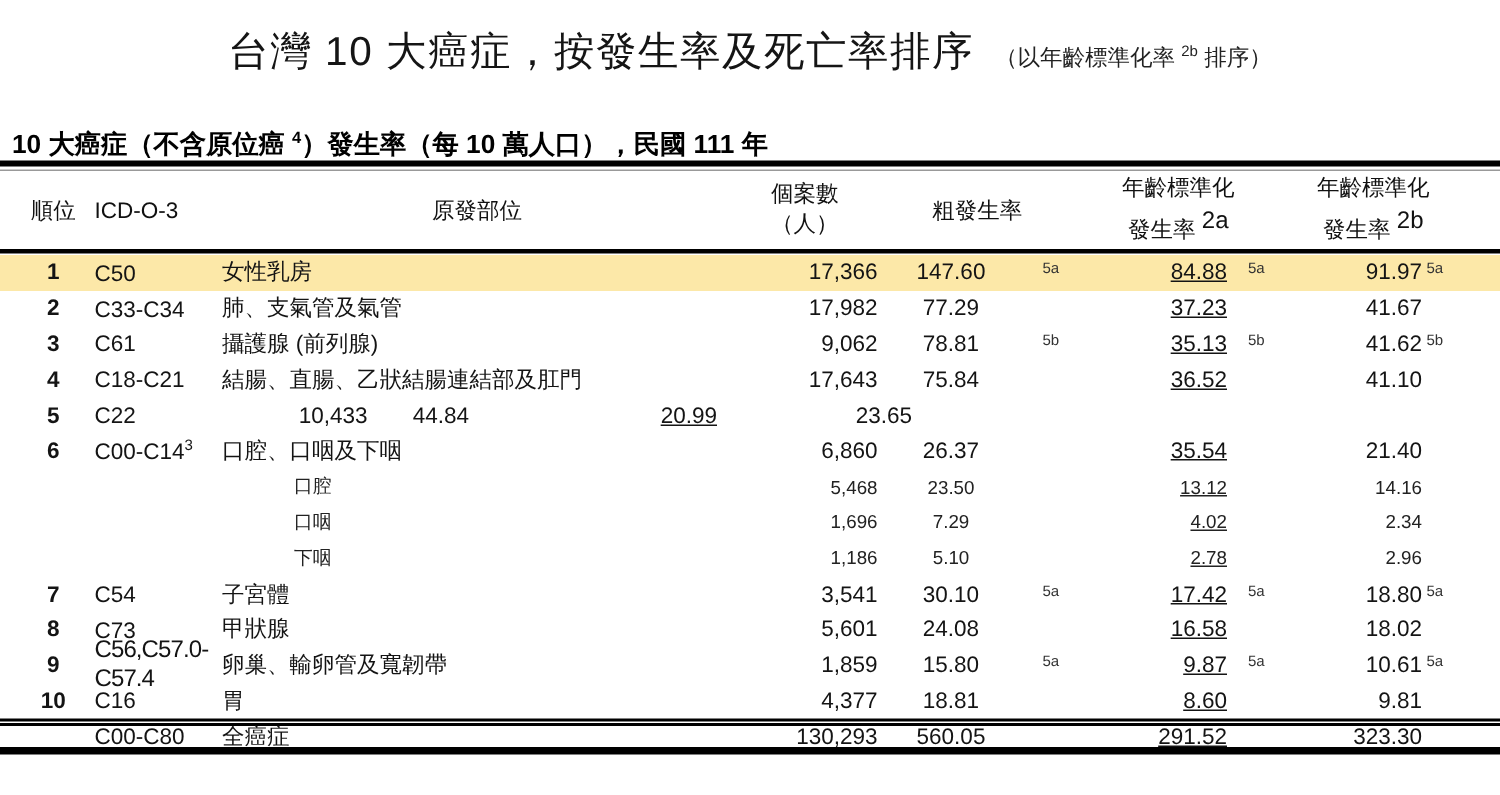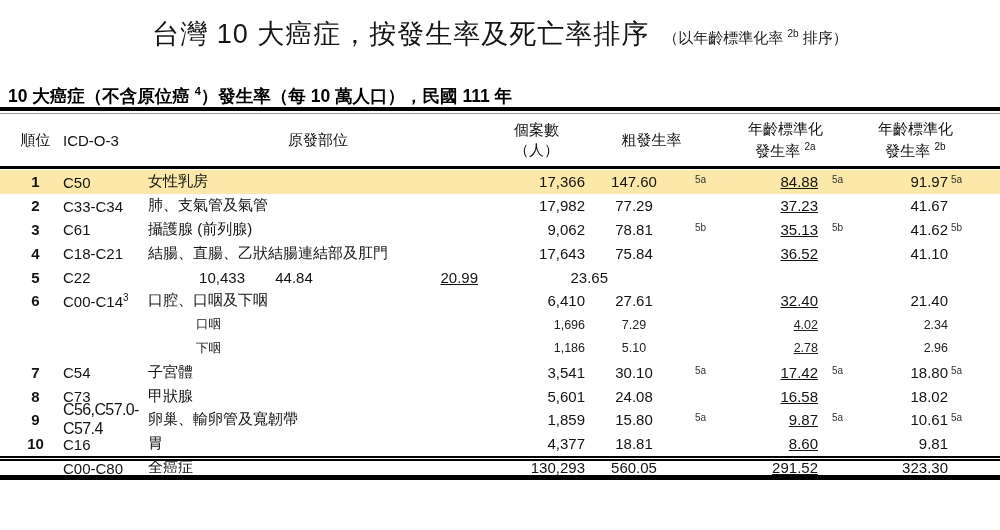--- a/index.html
+++ b/index.html
@@ -25,21 +25,21 @@
   .rule-top{position:absolute;top:107px;left:0;width:1000px;height:4px;background:#000;}
   .rule-top-gray{position:absolute;top:113px;left:0;width:1000px;height:1px;background:#999;}
   .rule-header{position:absolute;top:166px;left:0;width:1000px;height:3px;background:#000;}
   
   .thead{
     position:absolute;top:114px;left:0;width:824px;height:52px;
     display:flex;align-items:center;padding-left:8px;box-sizing:border-box;
     font-size:15px;color:#111;
   }
   .thead .two-line{line-height:1.35;text-align:center;}
-  .hsup{font-size:10px;vertical-align:super;}
+  .hsup{font-size:16px;vertical-align:super;}
   
   .c-rank {width:55px;text-align:center;flex:none;}
   .c-icd  {width:85px;text-align:left;flex:none;}
   .c-site {width:340px;text-align:left;flex:none;}
   .c-cases{width:97px;text-align:right;flex:none;}
   .c-crude{width:98px;text-align:center;flex:none;}
   .c-csup {width:35px;text-align:left;flex:none;padding-left:12px;box-sizing:border-box;}
   .c-a2a  {width:100px;text-align:right;flex:none;text-decoration:underline;}
   .c-asup {width:35px;text-align:left;flex:none;padding-left:14px;box-sizing:border-box;}
   .c-a2b  {width:95px;text-align:right;flex:none;}
@@ -159,26 +159,38 @@
     <div class="c-csup"><span class="supv"></span></div>
     <div class="c-a2a">20.99</div>
     <div class="c-asup"><span class="supv"></span></div>
     <div class="c-a2b">23.65</div>
     <div class="c-bsup"><span class="supv"></span></div>
   </div>
       <div class="trow">
     <div class="c-rank">6</div>
     <div class="c-icd"><span class="icd-text">C00-C14</span><span class="icdsup">3</span></div>
     <div class="c-site">口腔、口咽及下咽</div>
-    <div class="c-cases">6,410</div>
-    <div class="c-crude">27.61</div>
-    <div class="c-csup"><span class="supv"></span></div>
-    <div class="c-a2a">32.40</div>
+    <div class="c-cases">6,860</div>
+    <div class="c-crude">26.37</div>
+    <div class="c-csup"><span class="supv"></span></div>
+    <div class="c-a2a">35.54</div>
     <div class="c-asup"><span class="supv"></span></div>
     <div class="c-a2b">21.40</div>
+    <div class="c-bsup"><span class="supv"></span></div>
+  </div>
+      <div class="trow sub">
+    <div class="c-rank"></div>
+    <div class="c-icd"><span class="icd-text"></span><span class="icdsup"></span></div>
+    <div class="c-site">口腔</div>
+    <div class="c-cases">5,468</div>
+    <div class="c-crude">23.50</div>
+    <div class="c-csup"><span class="supv"></span></div>
+    <div class="c-a2a">13.12</div>
+    <div class="c-asup"><span class="supv"></span></div>
+    <div class="c-a2b">14.16</div>
     <div class="c-bsup"><span class="supv"></span></div>
   </div>
       <div class="trow sub">
     <div class="c-rank"></div>
     <div class="c-icd"><span class="icd-text"></span><span class="icdsup"></span></div>
     <div class="c-site">口咽</div>
     <div class="c-cases">1,696</div>
     <div class="c-crude">7.29</div>
     <div class="c-csup"><span class="supv"></span></div>
     <div class="c-a2a">4.02</div>

